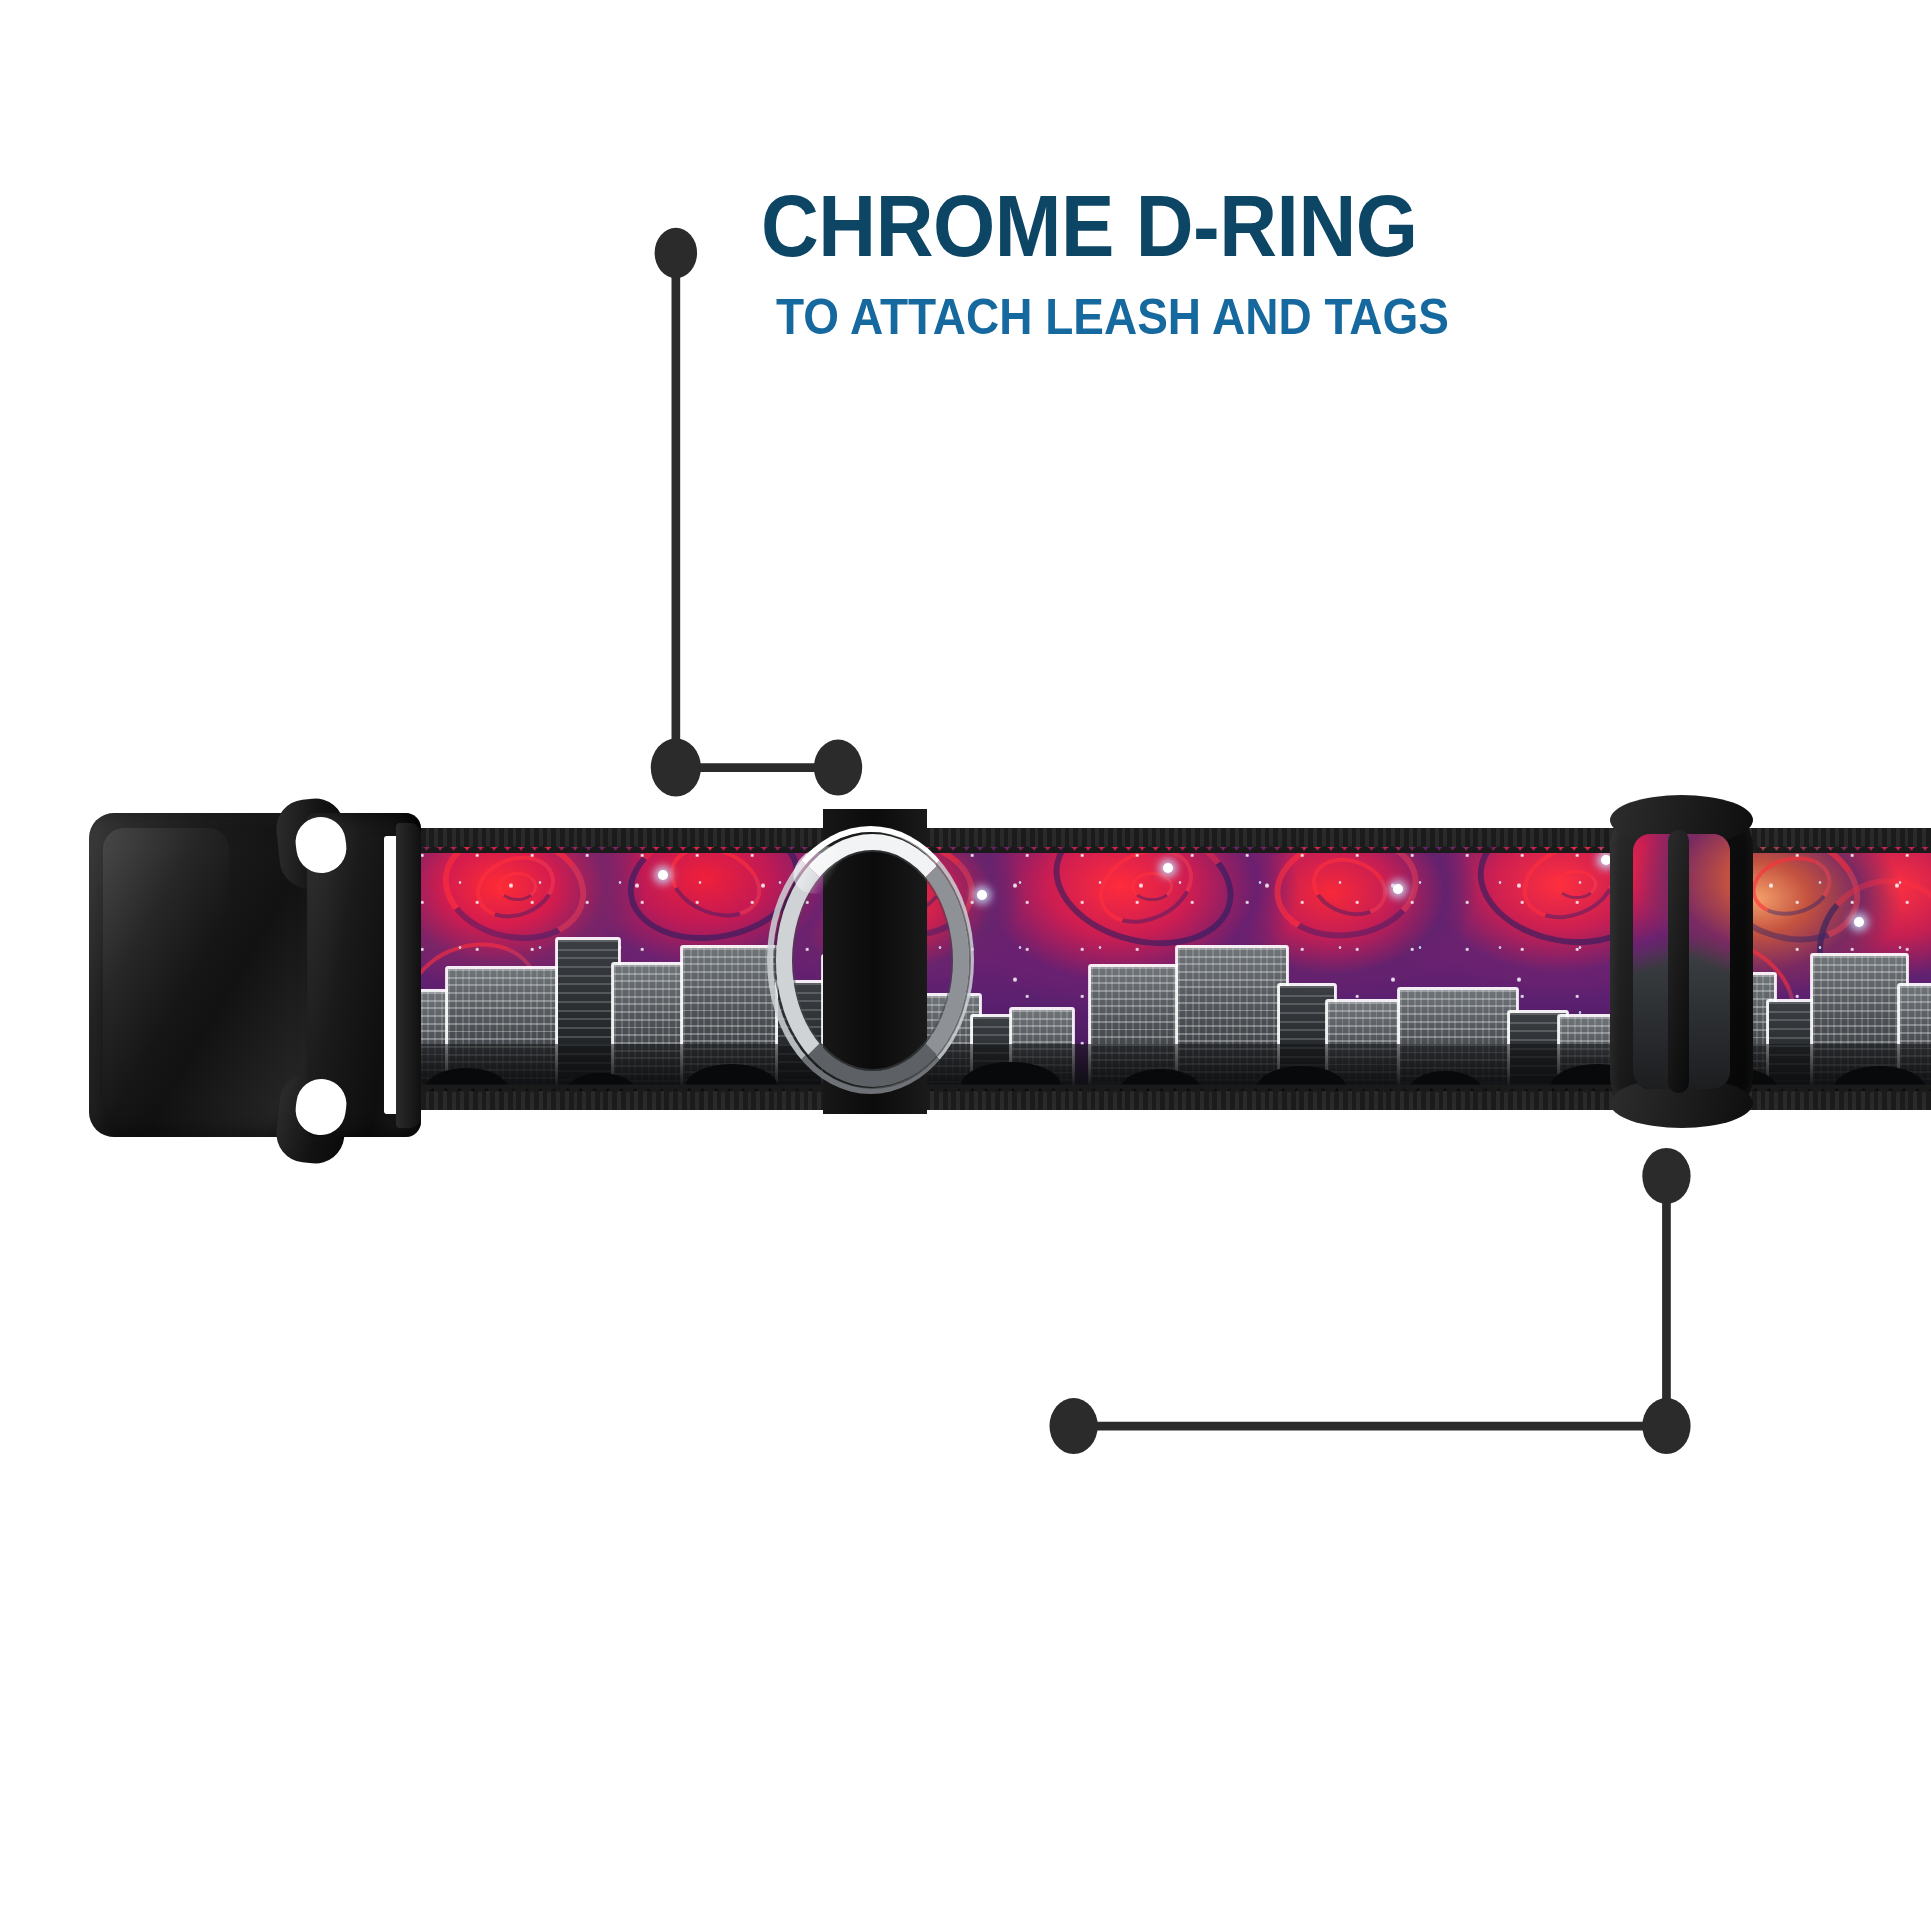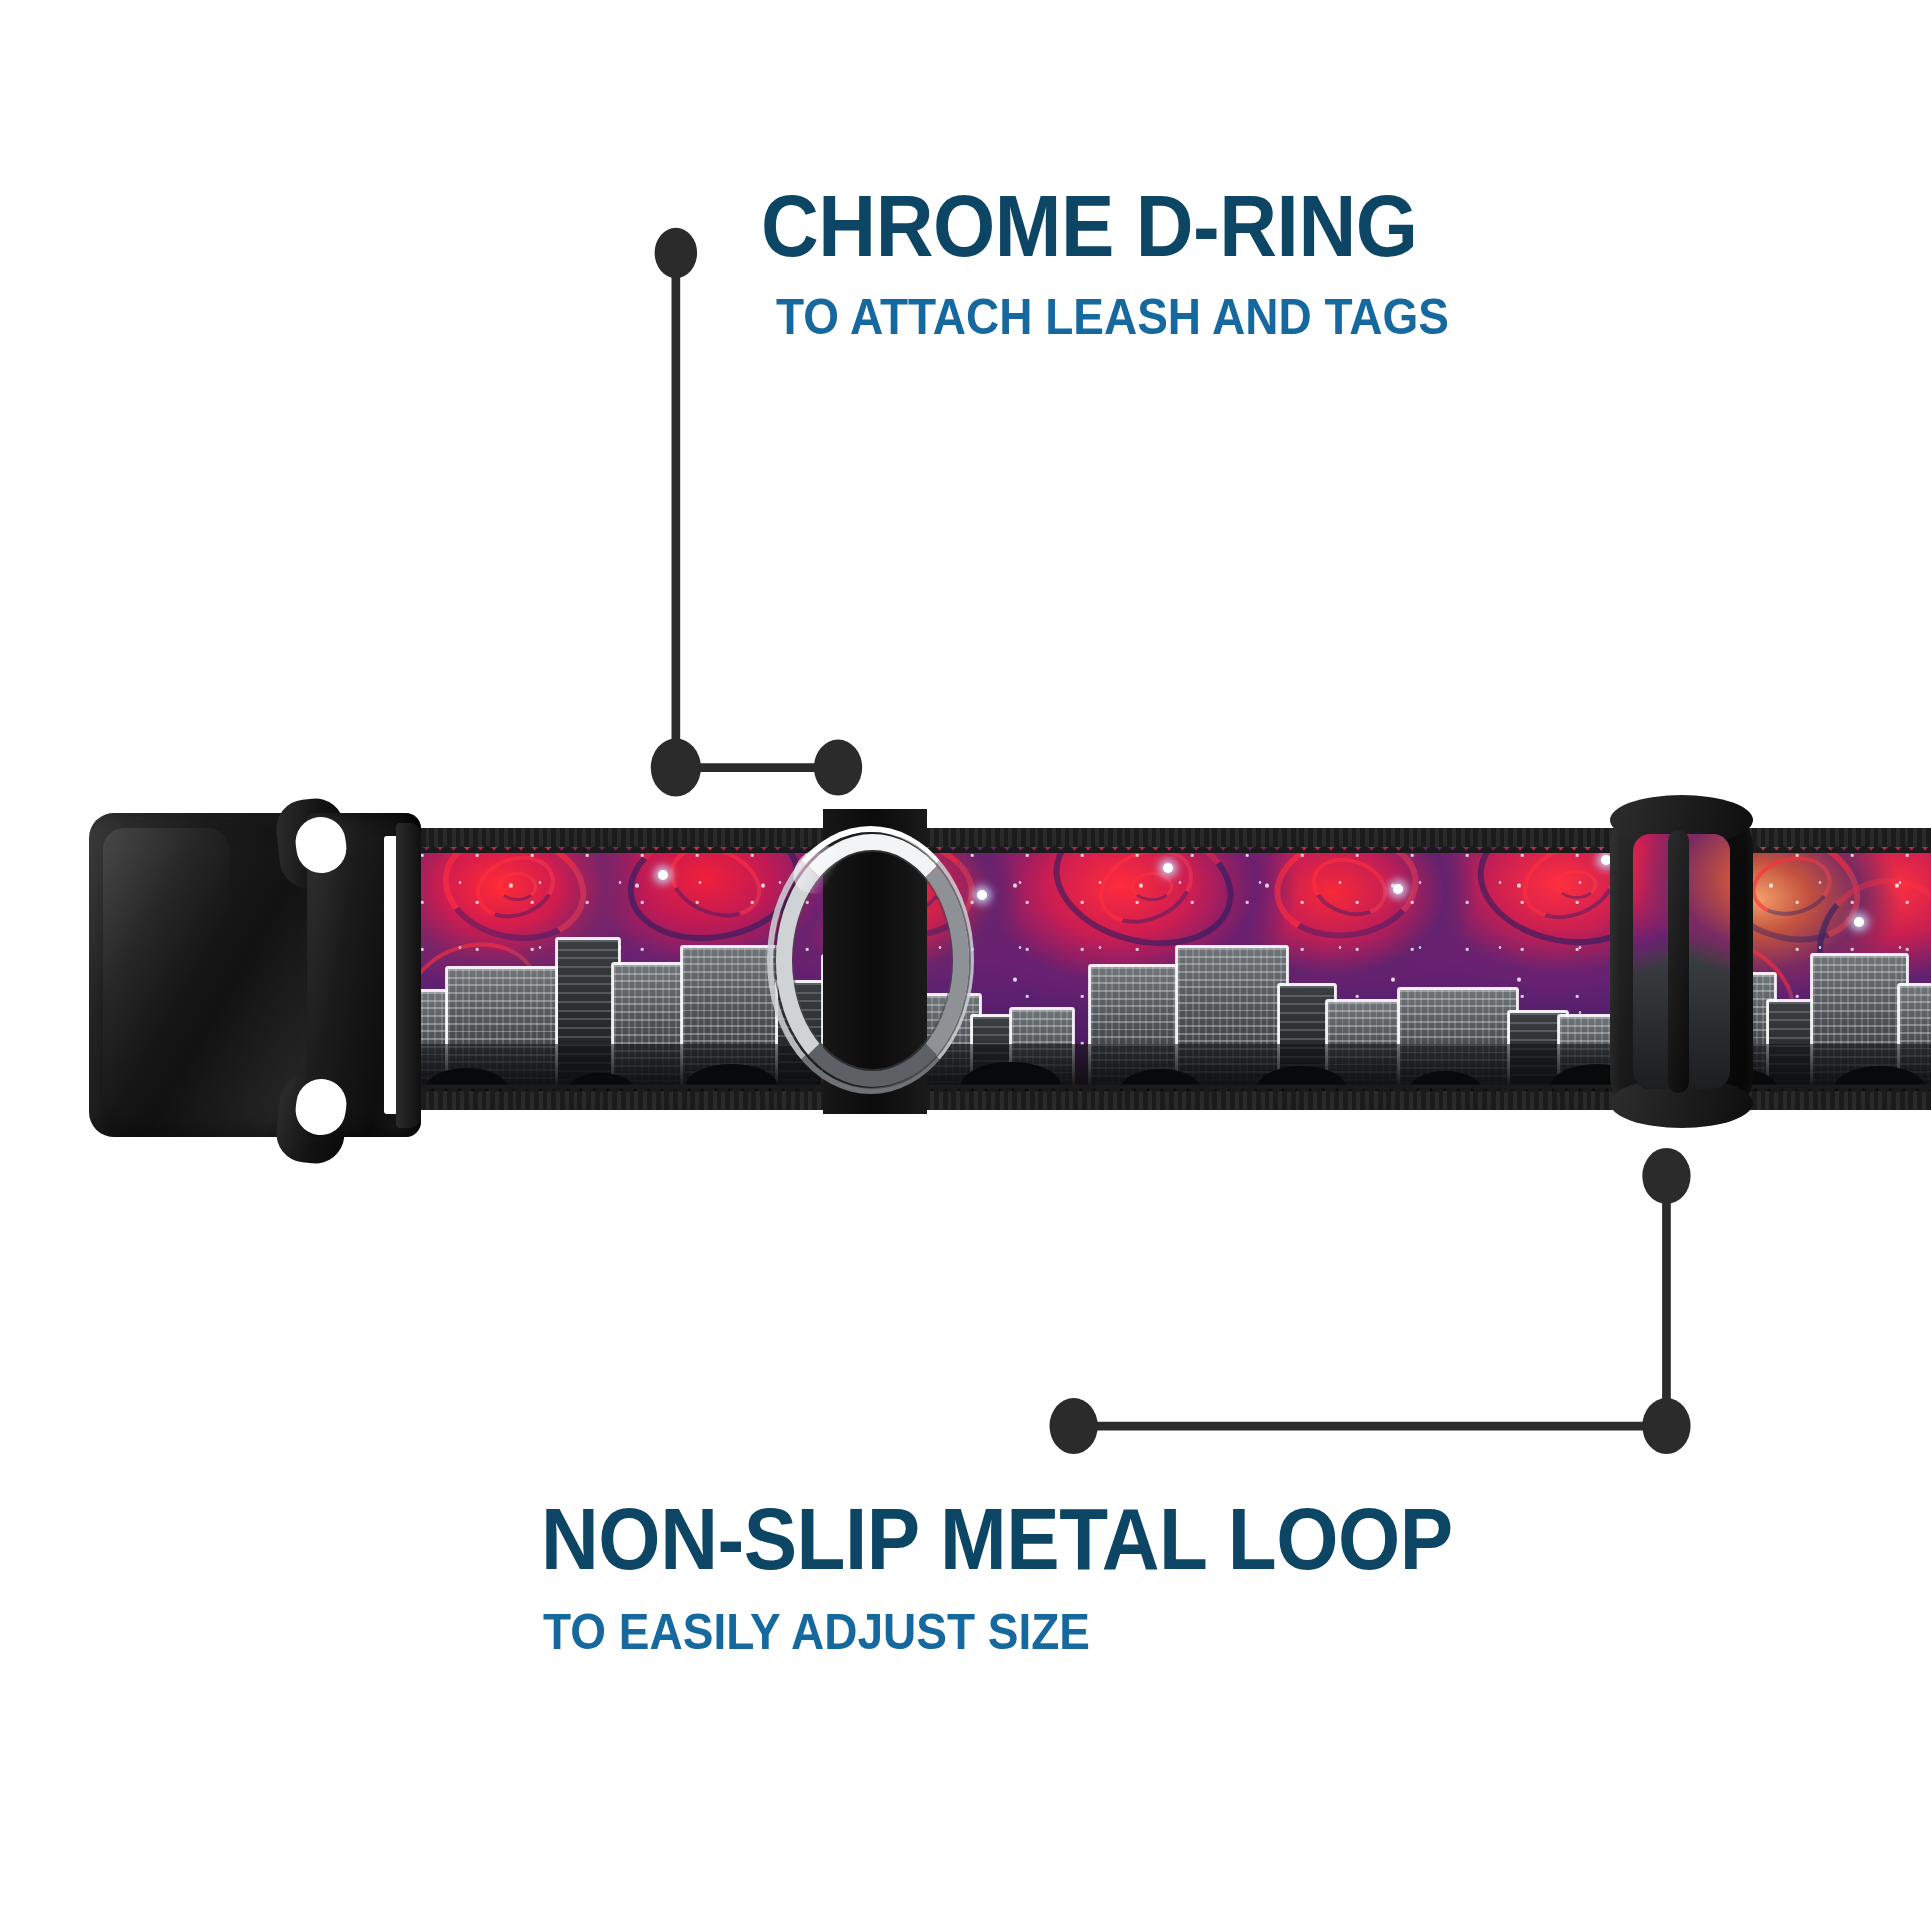--- a/index.html
+++ b/index.html
@@ -361,19 +361,15 @@
       <ellipse cx="1726" cy="1477" rx="25" ry="29" fill="#2b2b2b"></ellipse>
       <ellipse cx="1112" cy="1477" rx="25" ry="29" fill="#2b2b2b"></ellipse>
     </g>
   </svg>
 
   <div class="callout" id="callout-top">
     <div class="headline">CHROME D-RING</div>
     <div class="subline">TO ATTACH LEASH AND TAGS</div>
   </div>
 
-  <div class="callout" id="callout-bottom">
-    <div class="headline">NON-SLIP METAL LOOP</div>
-    <div class="subline">TO EASILY ADJUST SIZE</div>
-  </div>
 
 </div>
 
 
 </body></html>

